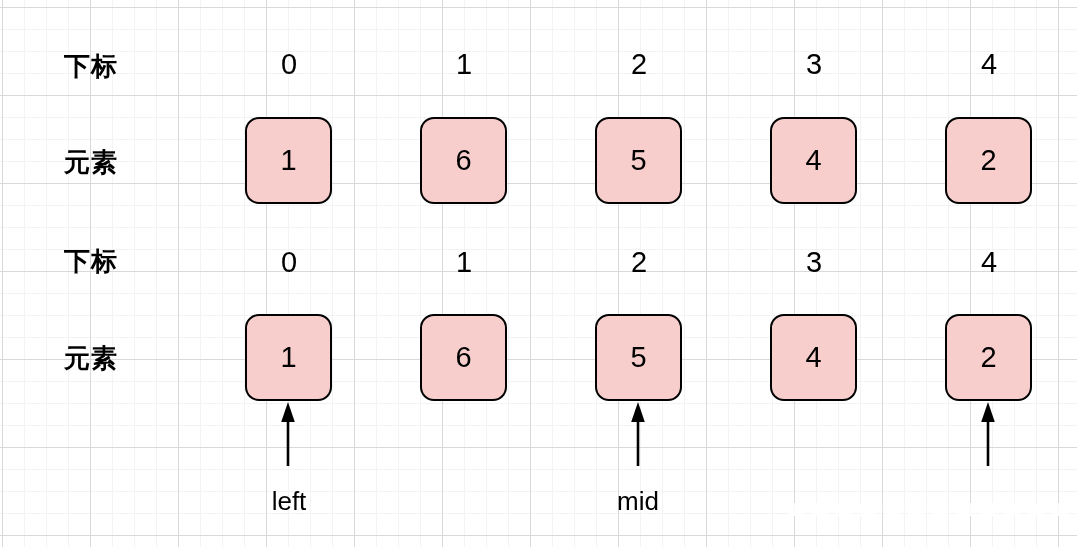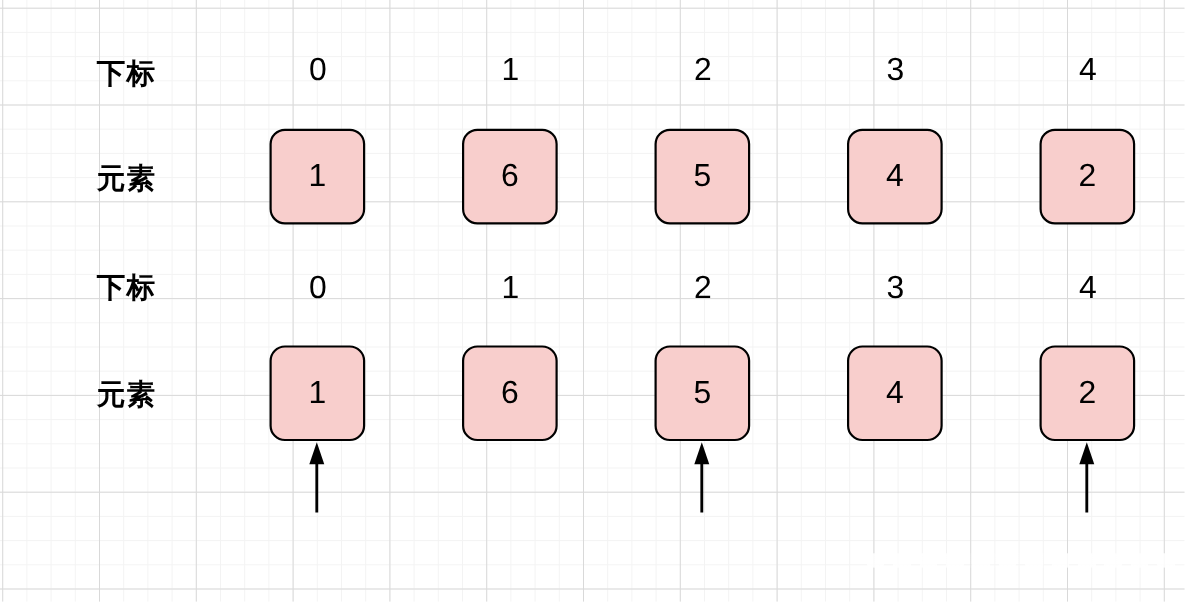--- a/index.html
+++ b/index.html
@@ -26,21 +26,20 @@
   .row-label {
     position: absolute;
     left: 64px;
     width: 60px;
     height: 30px;
     line-height: 30px;
     font-size: 26px;
     font-weight: 700;
     letter-spacing: 1px;
     white-space: nowrap;
-    margin-left: 24px;
   }
   .idx {
     position: absolute;
     width: 88px;
     height: 32px;
     line-height: 32px;
     text-align: center;
     font-size: 29px;
     font-weight: 400;
   }
@@ -135,16 +134,18 @@
   </svg>
   <svg class="arrow" style="left:628px" viewBox="0 0 20 68" width="20" height="68">
     <line x1="10" y1="66" x2="10" y2="18" stroke="#000000" stroke-width="2.6"></line>
     <polygon points="10,2 16.8,22 3.2,22" fill="#000000"></polygon>
   </svg>
   <svg class="arrow" style="left:978px" viewBox="0 0 20 68" width="20" height="68">
     <line x1="10" y1="66" x2="10" y2="18" stroke="#000000" stroke-width="2.6"></line>
     <polygon points="10,2 16.8,22 3.2,22" fill="#000000"></polygon>
   </svg>
 
+  <div class="ptr-label" style="left:245px">left</div>
+  <div class="ptr-label" style="left:594px">mid</div>
 
   <div class="watermark-band"></div>
 
 </div>
 
 </body></html>

